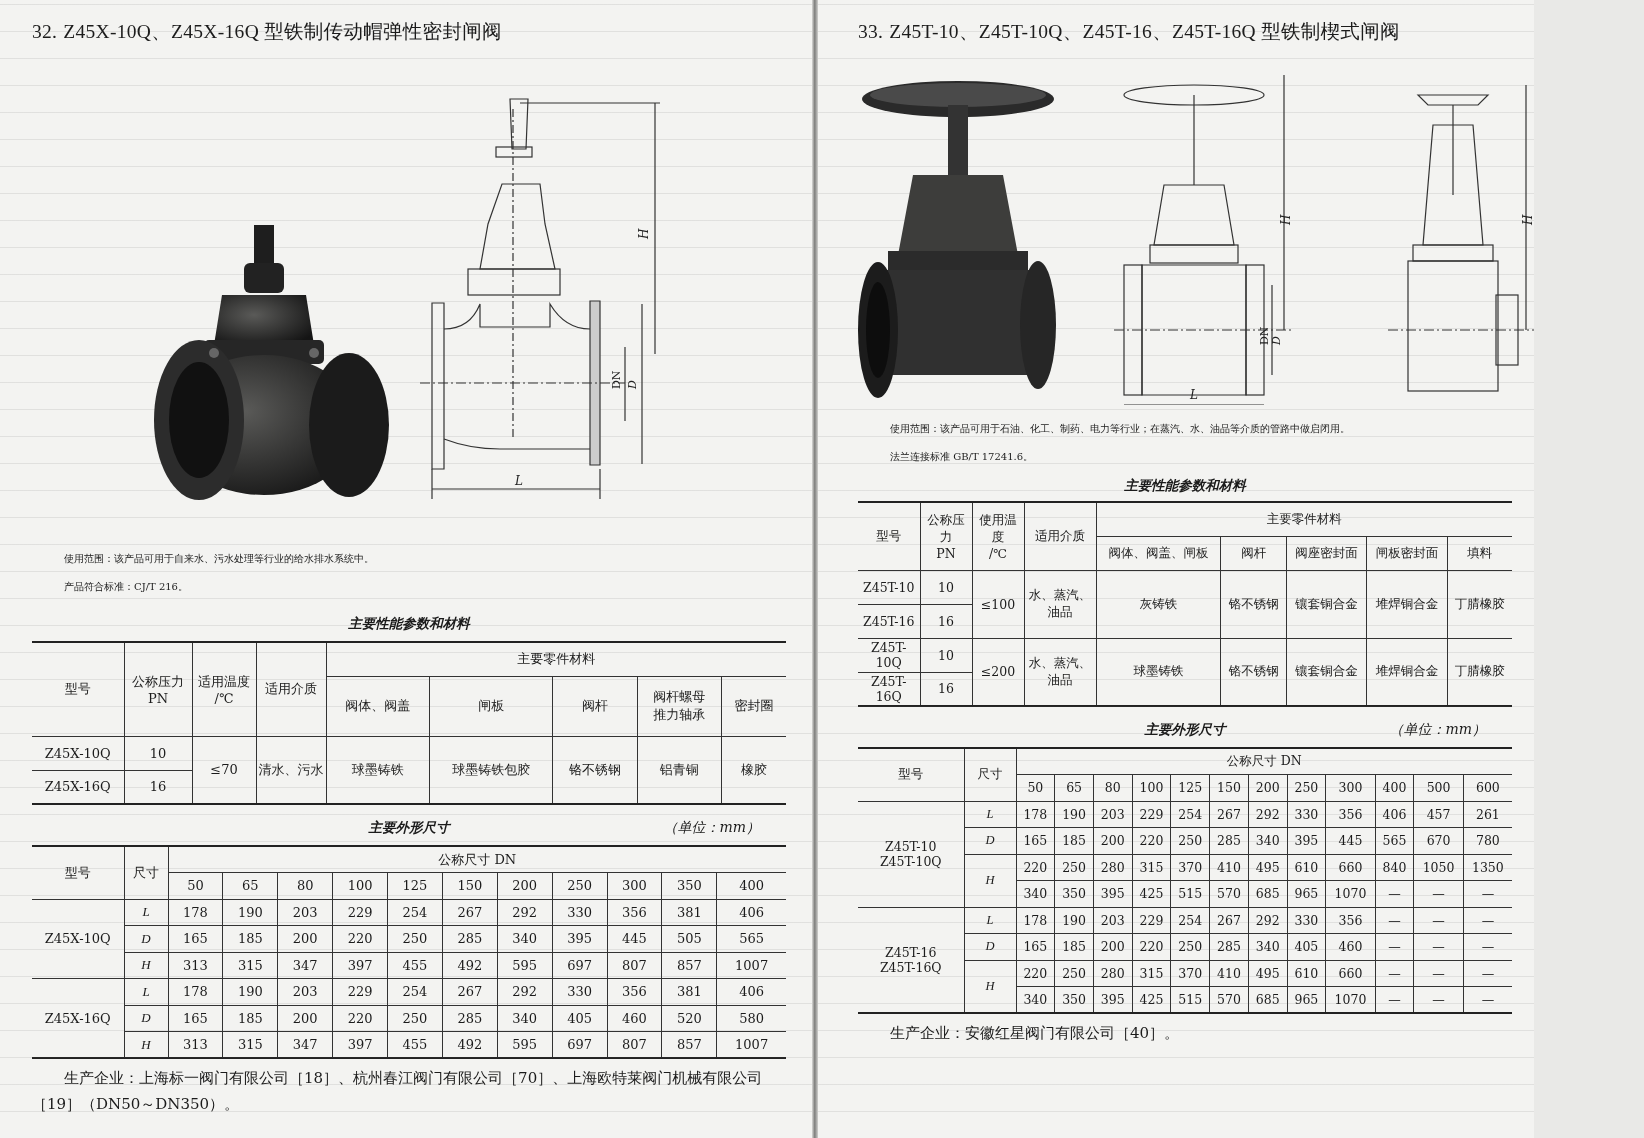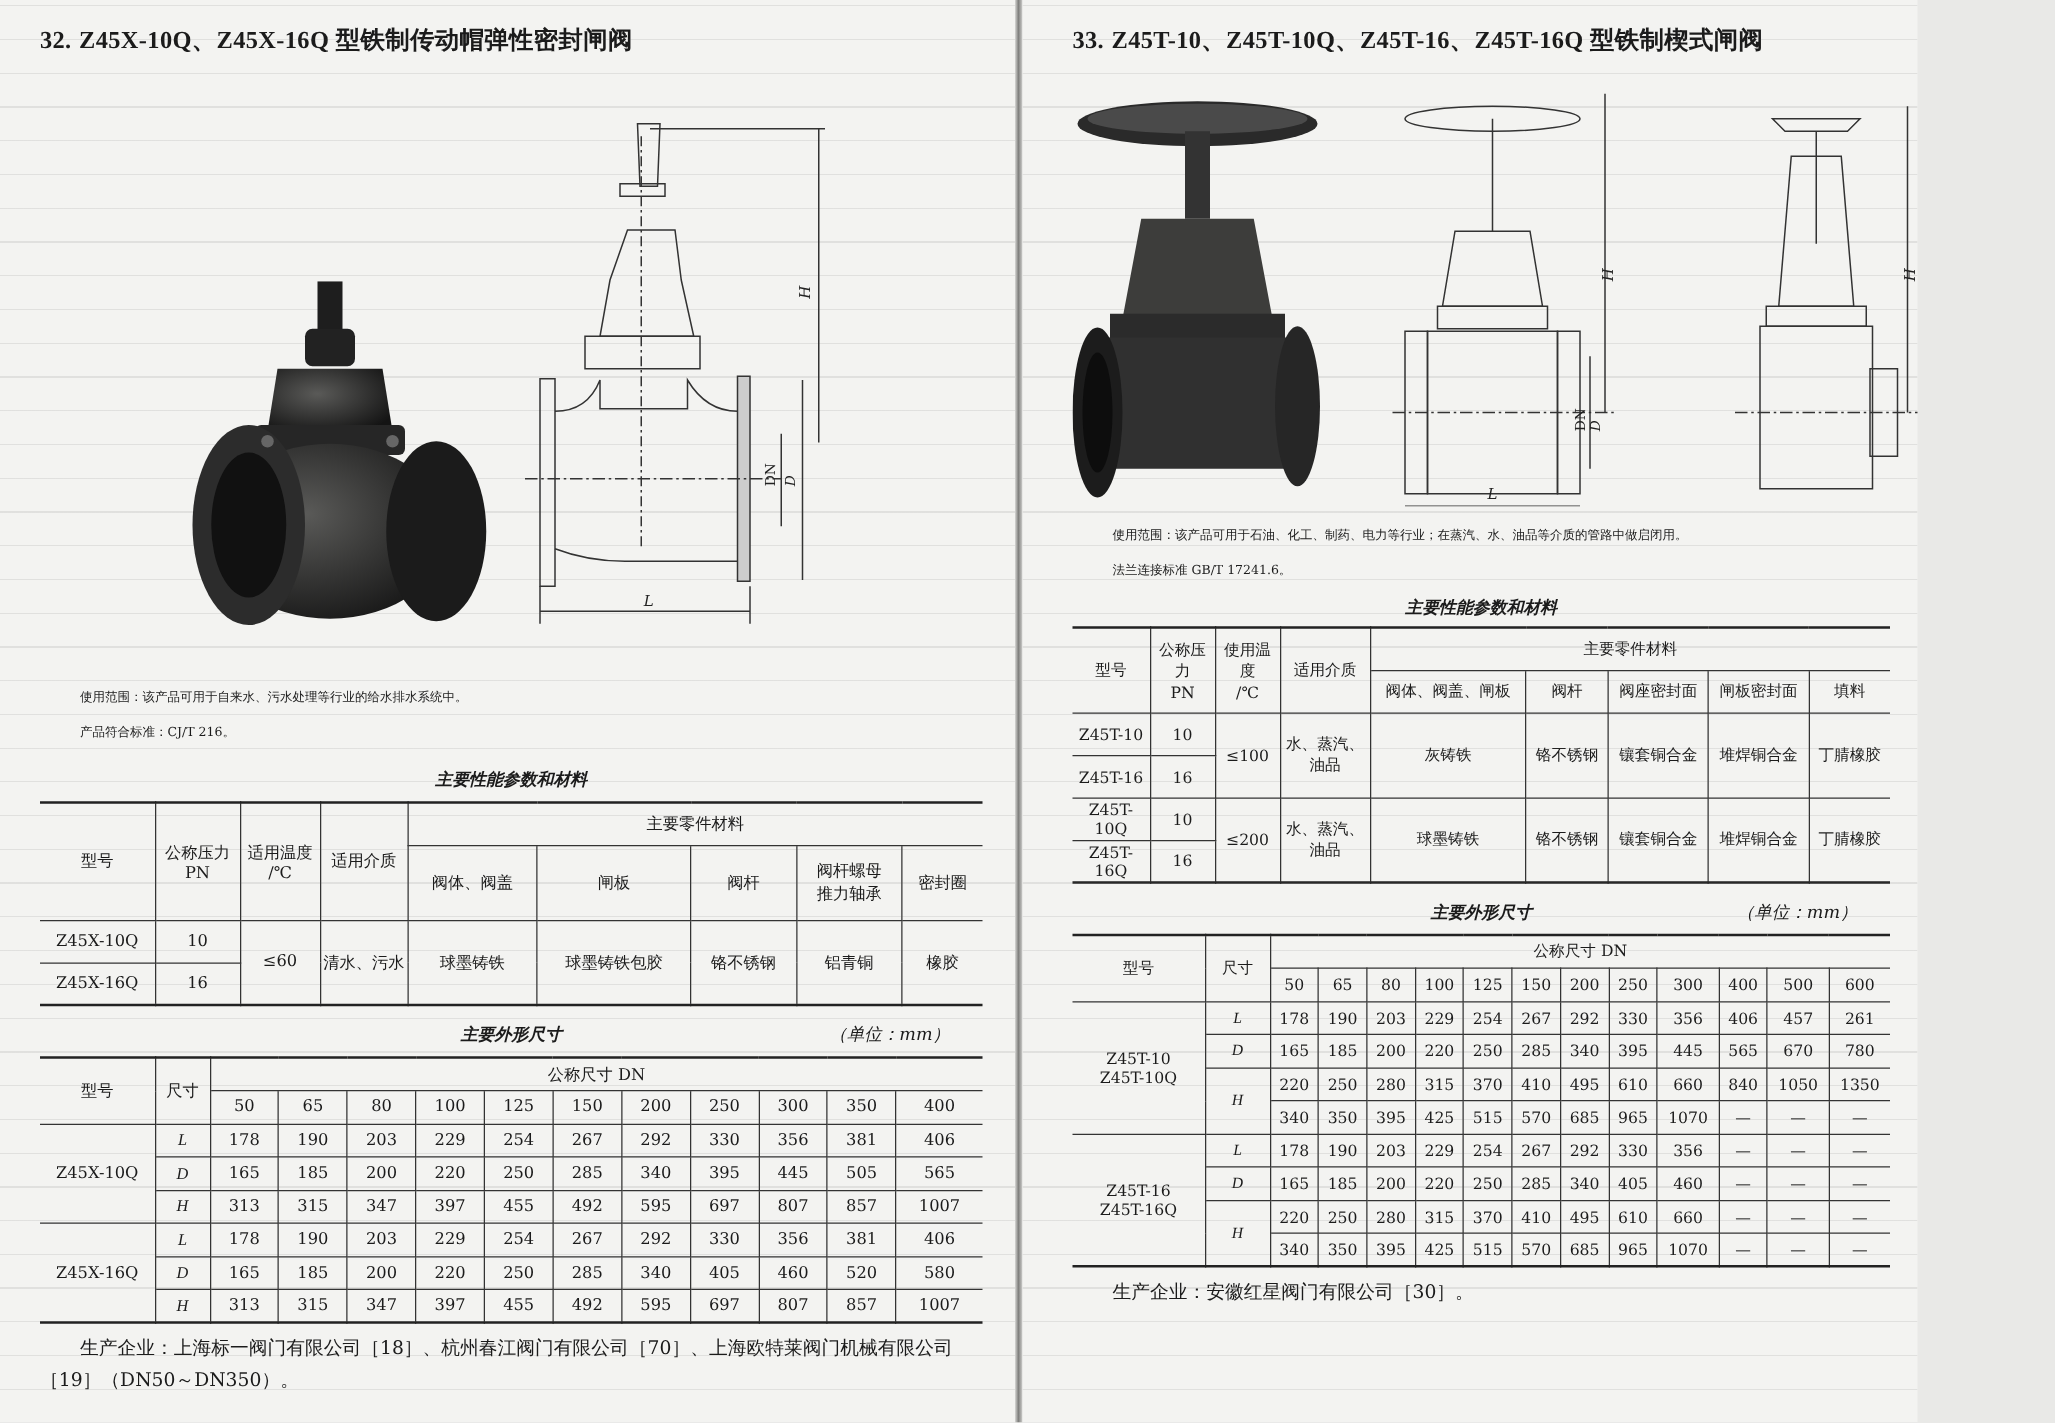--- a/index.html
+++ b/index.html
@@ -5,21 +5,21 @@
   * { box-sizing: border-box; margin: 0; padding: 0; }
   html, body { width: 1644px; height: 1138px; overflow: hidden; background: #e9e9e7; }
   body { font-family: "DejaVu Serif", "Liberation Serif", serif; color: #1b1b1b; position: relative; }
   .spread { position: absolute; left: 0; top: 0; width: 1644px; height: 1138px; display: flex; }
   .page { position: relative; height: 1138px; background: #f3f3f1; overflow: hidden; }
   .page.left { width: 812px; padding: 0 26px 0 32px; }
   .gutter { width: 6px; background: linear-gradient(to right, #d8d8d6, #7e7e7c 45%, #cfcfcd); }
   .page.right { width: 716px; padding: 0 22px 0 40px; }
   .ghost { position: absolute; inset: 0; opacity: .12; pointer-events: none;
            background: repeating-linear-gradient(0deg, transparent 0 26px, #555 26px 27px); }
-  .title { font-family: "Liberation Serif", serif; font-weight: bold; font-size: 19.5px; margin-top: 18px; letter-spacing: .3px; }
+  .title { font-family: "Liberation Serif", serif; font-weight: normal; font-size: 19.5px; margin-top: 18px; letter-spacing: .3px; }
   .title .num { margin-right: 6px; }
   .figure { position: relative; height: 480px; margin-top: 10px; }
   .para { font-size: 10px; line-height: 28px; text-indent: 32px; }
   .caption { text-align: center; font-family: "DejaVu Sans", sans-serif; font-weight: bold; font-size: 13.5px; margin: 14px 0 8px; position: relative; font-style: italic; }
   .caption .unit { position: absolute; right: 26px; top: 0; font-family: "DejaVu Serif", serif; font-weight: normal; font-size: 14px; }
   table { width: 100%; border-collapse: collapse; font-size: 13px; text-align: center; }
   table td, table th { border: 1px solid #333; font-weight: normal; padding: 0 2px; }
   table { border-top: 2.5px solid #222; border-bottom: 2.5px solid #222; }
   table tr > :first-child { border-left: none; }
   table tr > :last-child { border-right: none; }
@@ -103,21 +103,21 @@
       <tr style="height:60px">
         <th>阀体、阀盖</th>
         <th>闸板</th>
         <th>阀杆</th>
         <th><span>阀杆螺母</span><br><span>推力轴承</span></th>
         <th>密封圈</th>
       </tr>
       <tr>
         <td>Z45X-10Q</td>
         <td>10</td>
-        <td rowspan="2">≤60</td>
+        <td rowspan="2">≤70</td>
         <td rowspan="2">清水、污水</td>
         <td rowspan="2">球墨铸铁</td>
         <td rowspan="2">球墨铸铁包胶</td>
         <td rowspan="2">铬不锈钢</td>
         <td rowspan="2">铝青铜</td>
         <td rowspan="2">橡胶</td>
       </tr>
       <tr>
         <td>Z45X-16Q</td>
         <td>16</td>
@@ -490,15 +490,15 @@
             <td>685</td>
             <td>965</td>
             <td>1070</td>
             <td>—</td>
             <td>—</td>
             <td>—</td>
           </tr>
         </tbody>
     </table>
 
-    <p class="footer para">生产企业：安徽红星阀门有限公司［30］。</p>
+    <p class="footer para">生产企业：安徽红星阀门有限公司［40］。</p>
   </div>
 </div>
 
 </body></html>

